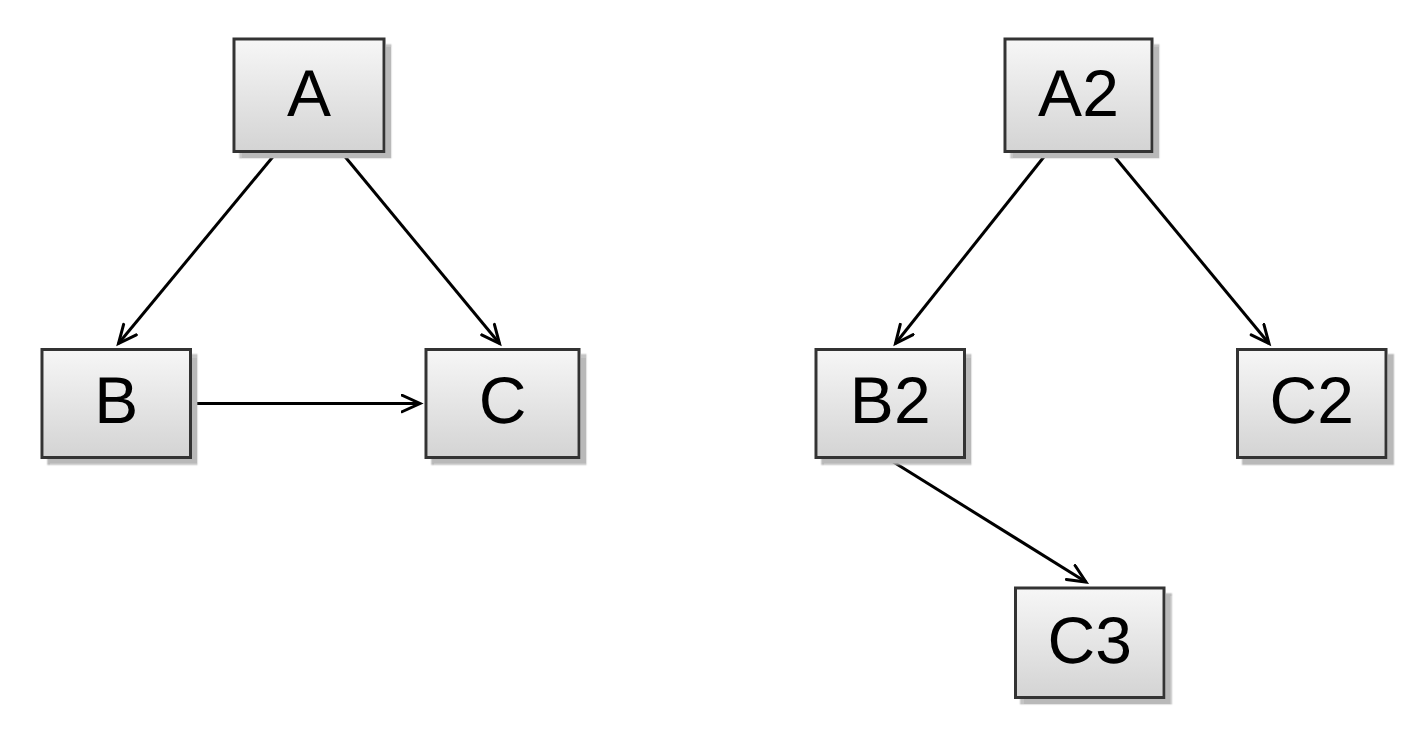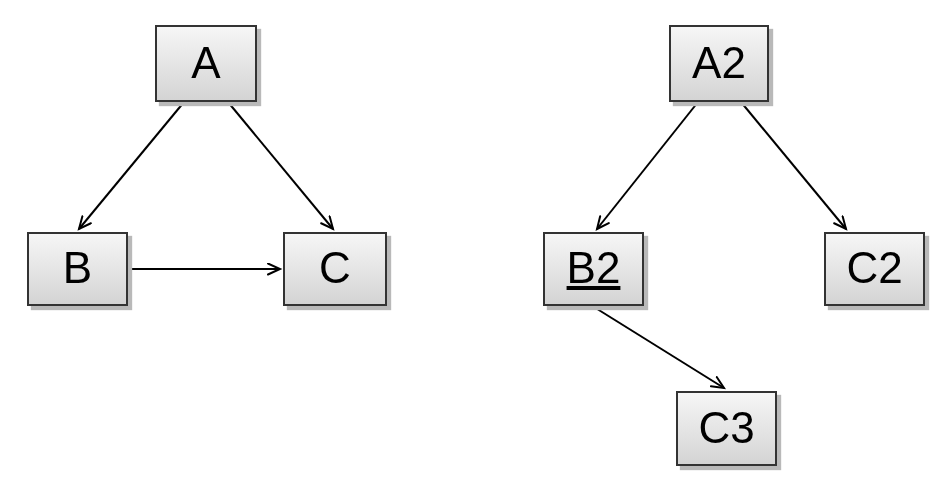--- a/index.html
+++ b/index.html
@@ -70,21 +70,21 @@
     </div>
     <div class="node" style="left: 27px; top: 232px; width: 101px; height: 74px;">
       <span class="node-label">B</span>
     </div>
     <div class="node" style="left: 283px; top: 232px; width: 104px; height: 74px;">
       <span class="node-label">C</span>
     </div>
     <div class="node" style="left: 669px; top: 25px; width: 100px; height: 77px;">
       <span class="node-label">A2</span>
     </div>
-    <div class="node" style="left: 543px; top: 232px; width: 101px; height: 74px; text-decoration: underline;">
+    <div class="node" style="left: 543px; top: 232px; width: 101px; height: 74px;">
       <span class="node-label">B2</span>
     </div>
     <div class="node" style="left: 808px; top: 232px; width: 101px; height: 74px; margin-left: 16px;">
       <span class="node-label">C2</span>
     </div>
     <div class="node" style="left: 676px; top: 391px; width: 101px; height: 75px; text-align: right;">
       <span class="node-label">C3</span>
     </div>
   </div>
 

